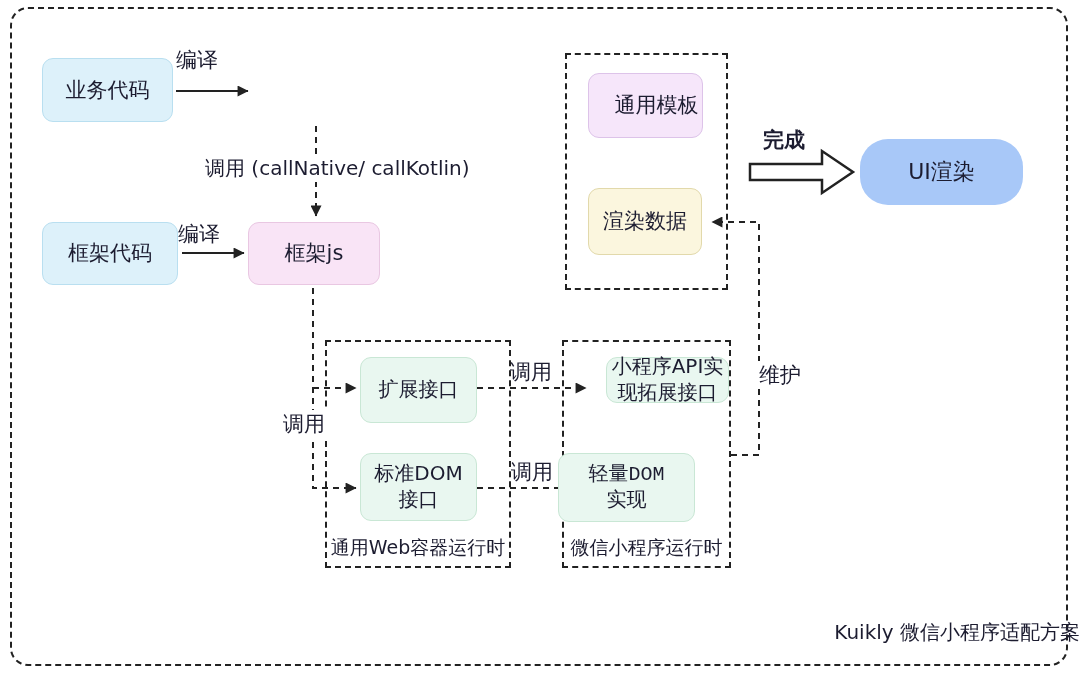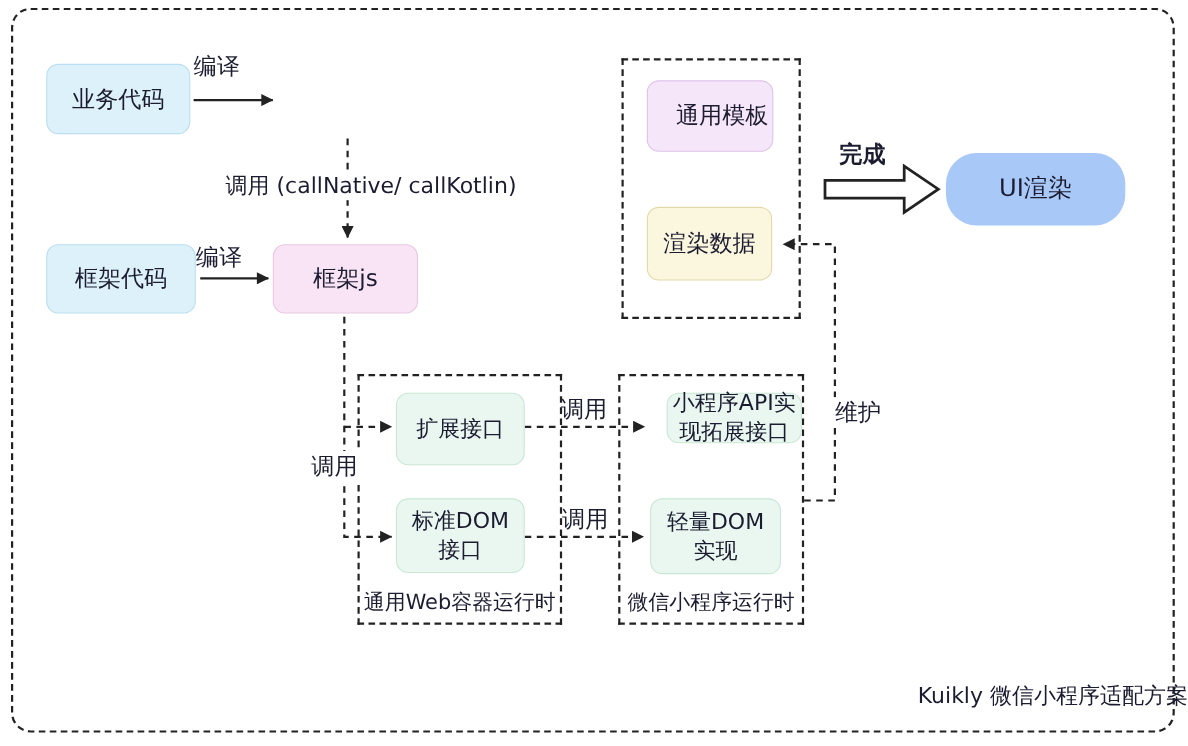--- a/index.html
+++ b/index.html
@@ -126,21 +126,21 @@
 
   <div class="node blue" style="left:42px; top:58px; width:131px; height:64px;">业务代码</div>
   <div class="node blue" style="left:42px; top:222px; width:136px; height:63px;">框架代码</div>
   <div class="node pink" style="left:248px; top:222px; width:132px; height:63px;">框架js</div>
 
   <div class="node green" style="left:360px; top:357px; width:117px; height:66px;">扩展接口</div>
   <div class="node green" style="left:360px; top:453px; width:117px; height:68px;">标准DOM
 接口</div>
   <div class="node green" style="left:590px; top:357px; width:123px; height:46px;margin-left:16px;">小程序API实
 现拓展接口</div>
-  <div class="node green" style="left:591px; top:453px; width:119px; height:69px;">轻量DOM
+  <div class="node green" style="left:558px; top:453px; width:137px; height:69px;font-family:Liberation Mono, monospace;">轻量DOM
 实现</div>
 
   <div class="node lavender" style="left:588px; top:73px; width:115px; height:65px;">通用模板</div>
   <div class="node cream" style="left:588px; top:188px; width:114px; height:67px;">渲染数据</div>
   <div class="node accent" style="left:860px; top:139px; width:163px; height:66px;">UI渲染</div>
 
   <div class="edge-label" style="left:176px; top:46px; width:72px;">编译</div>
   <div class="edge-label" style="left:178px; top:220px; width:72px;">编译</div>
   <div class="edge-label bg small" style="left:203px; top:155px; width:250px;">调用 (callNative/ callKotlin)</div>
   <div class="edge-label bg" style="left:281px; top:410px; width:46px;">调用</div>

